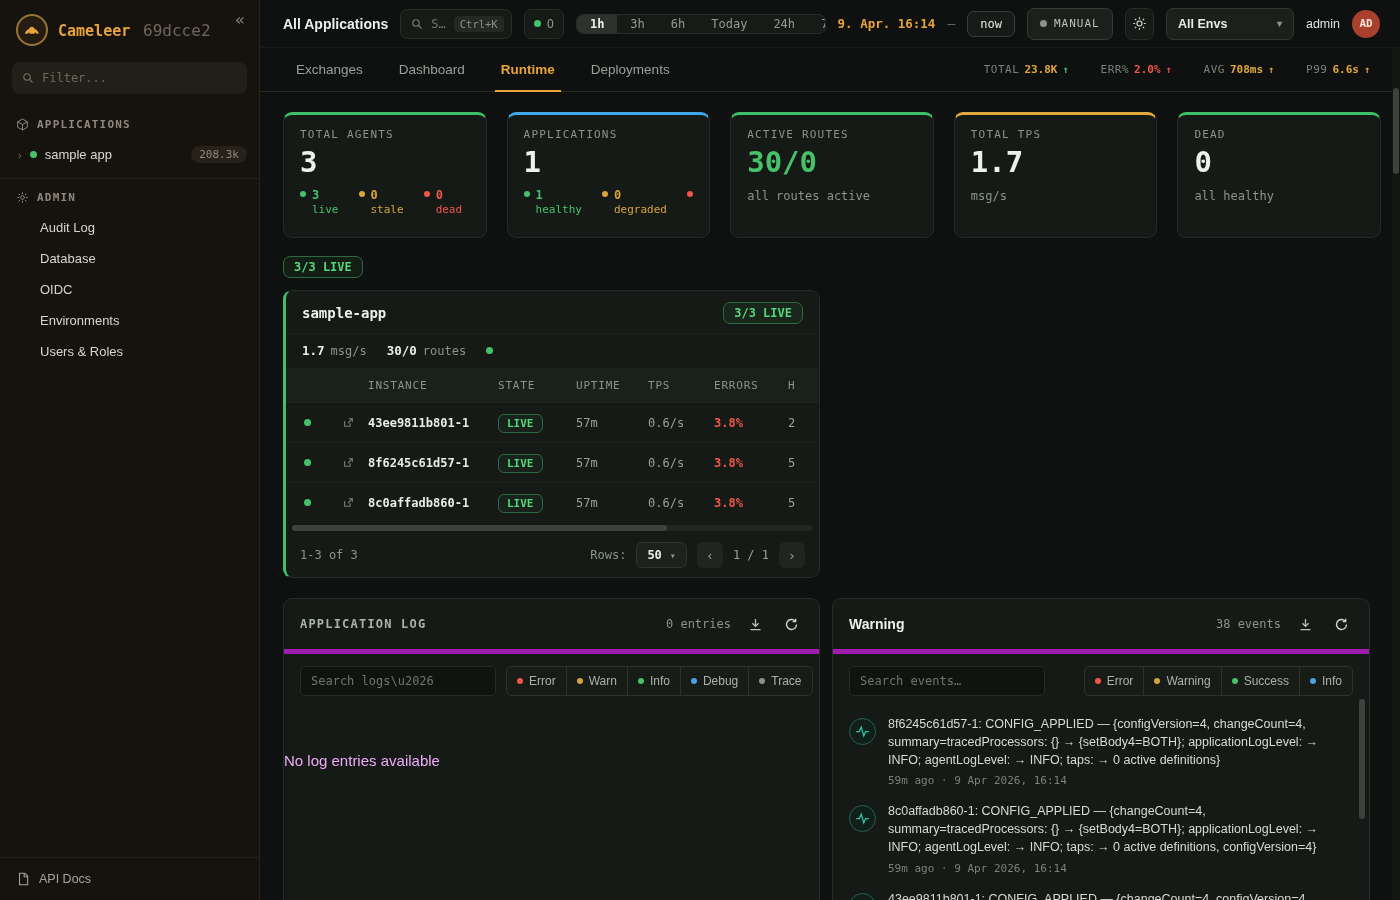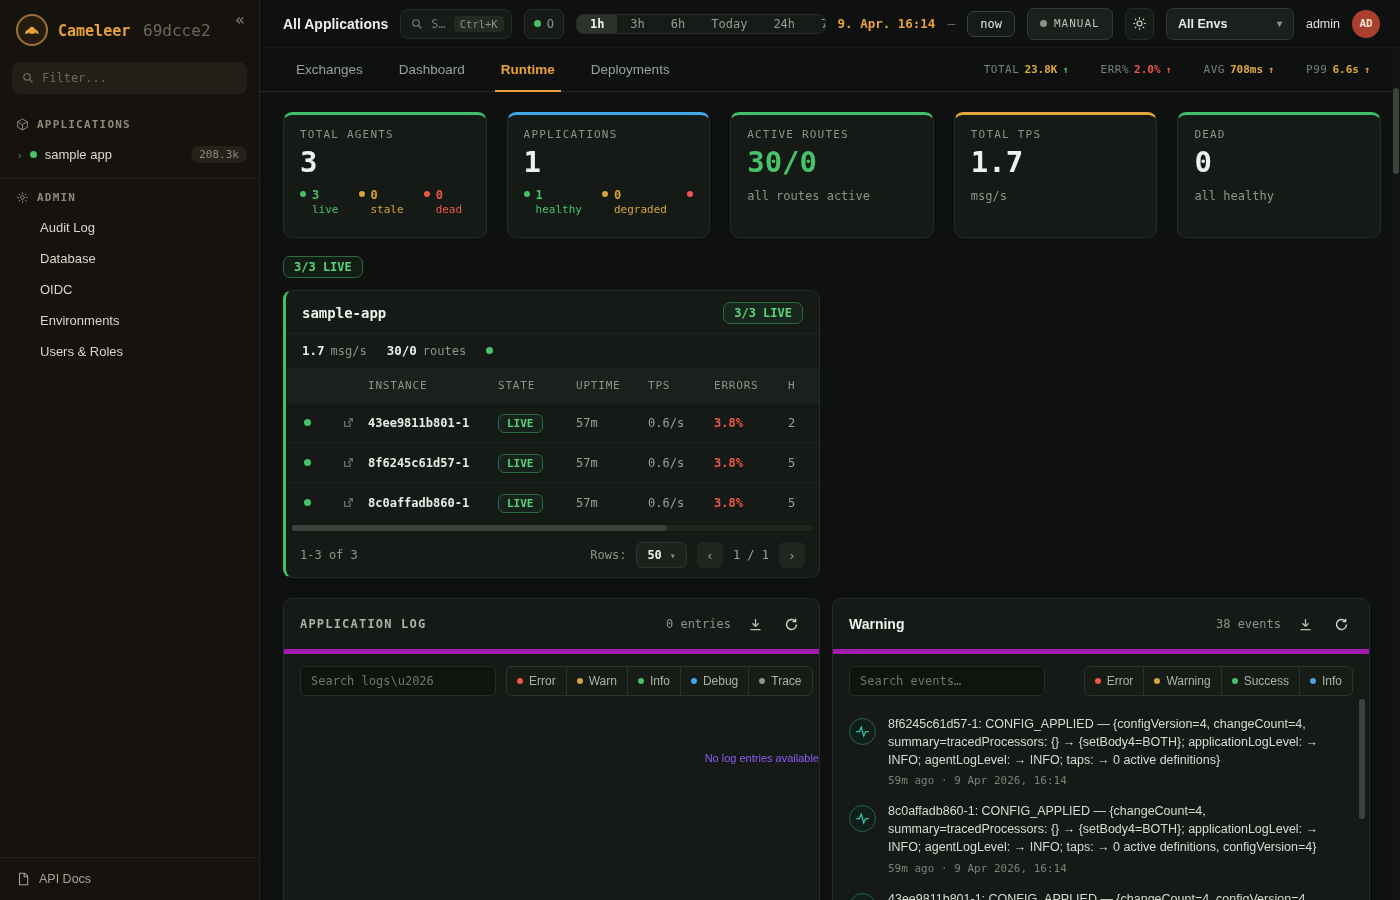--- a/index.html
+++ b/index.html
@@ -130,21 +130,21 @@
 .p-ic{width:24px;height:24px;display:flex;align-items:center;justify-content:center;cursor:pointer}
 .p-ic svg{width:15px;height:15px}
 .p-controls{display:flex;align-items:center;gap:10px;padding:12px 16px}
 .p-search{flex:0 0 196px;height:30px;background:#10140f;border:1px solid #252b26;border-radius:5px;padding:0 10px;color:#cfd5cd;font-family:inherit;font-size:12px;outline:none}
 .p-search::placeholder{color:#6e766e}
 .chips{display:flex;margin-left:auto}
 .chip{display:flex;align-items:center;gap:6px;border:1px solid #2c322c;padding:0 10px;height:30px;font-size:12px;color:#aab3aa;background:#171c17;margin-left:-1px;cursor:pointer;font-family:"Liberation Sans",sans-serif;white-space:nowrap}
 .chip:first-child{border-radius:5px 0 0 5px;margin-left:0}
 .chip:last-child{border-radius:0 5px 5px 0}
 .chip .dot{width:6px;height:6px}
-.empty{color:#8b5cf6;font-size:11px;text-align:right;padding:44px 0;font-family:"Liberation Sans",sans-serif}
+.empty{color:#f0abfc;font-size:15px;text-align:left;padding:44px 0;font-family:"Liberation Sans",sans-serif}
 .events{padding:8px 20px 0 16px;display:flex;flex-direction:column;gap:16px}
 .event{display:flex;gap:12px}
 .ev-ic{flex:none;width:27px;height:27px;border-radius:50%;border:1px solid #295f55;background:#102019;display:flex;align-items:center;justify-content:center;margin-top:2px}
 .ev-ic svg{width:15px;height:15px}
 .ev-body{font-family:"Liberation Sans",sans-serif;min-width:0}
 .ev-text{font-size:12.5px;color:#d6dcd5;line-height:1.42}
 .ev-meta{margin-top:5px;font-size:11px;color:#79817a;font-family:"DejaVu Sans Mono",monospace}
 .v-scroll{position:absolute;right:4px;top:100px;width:6px;height:120px;background:#3c433c;border-radius:3px;cursor:pointer}
 .page-scroll{position:absolute;right:0;top:48px;width:8px;height:852px;background:#121512}
 .pthumb{position:absolute;top:40px;left:1px;width:6px;height:86px;background:#3c433c;border-radius:3px;cursor:pointer}

